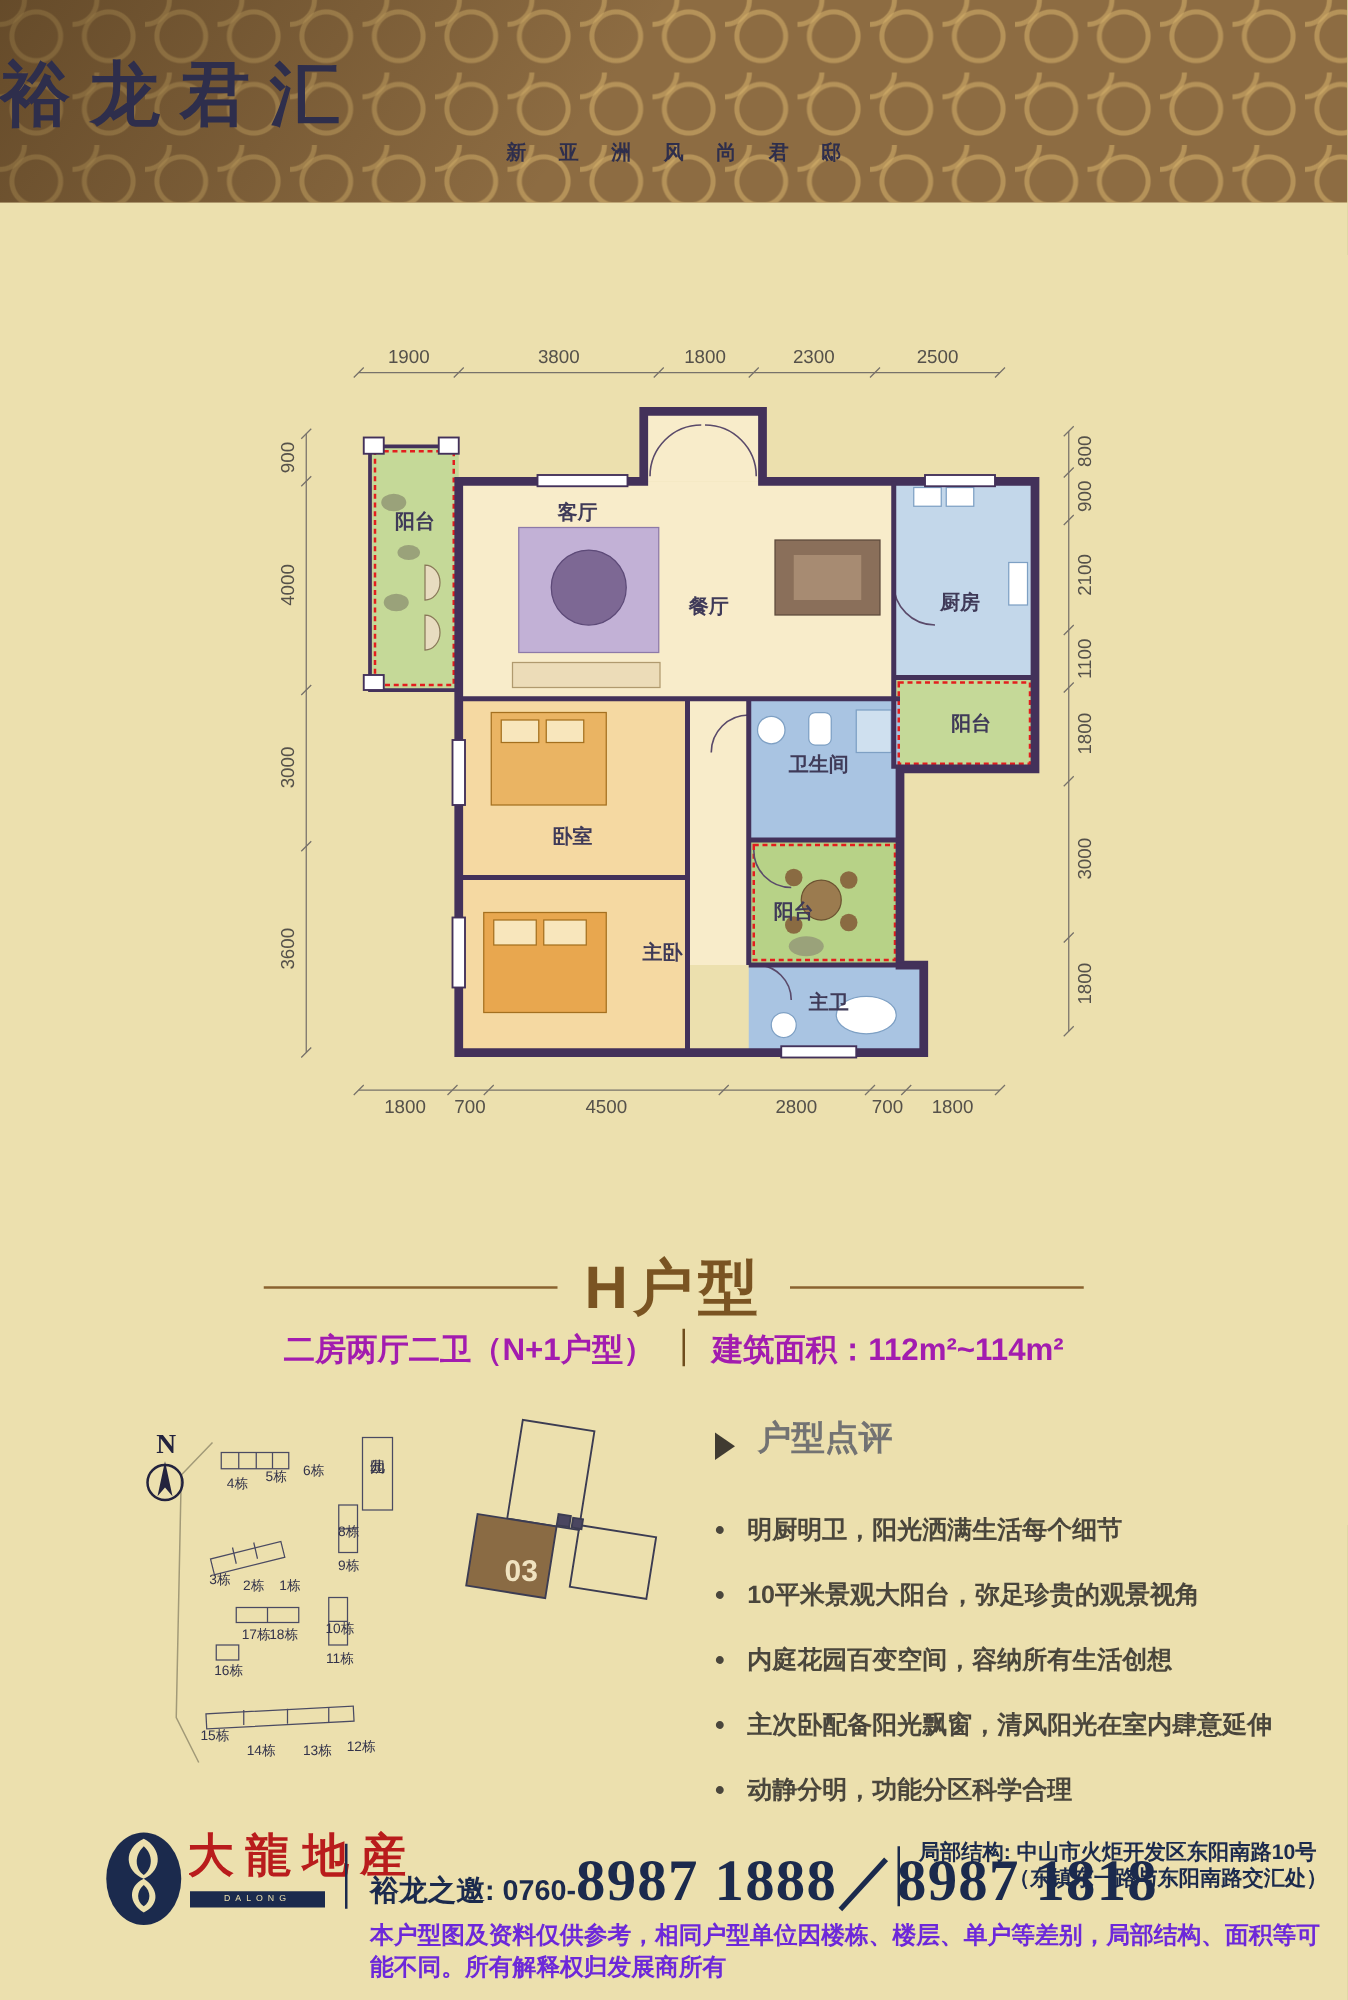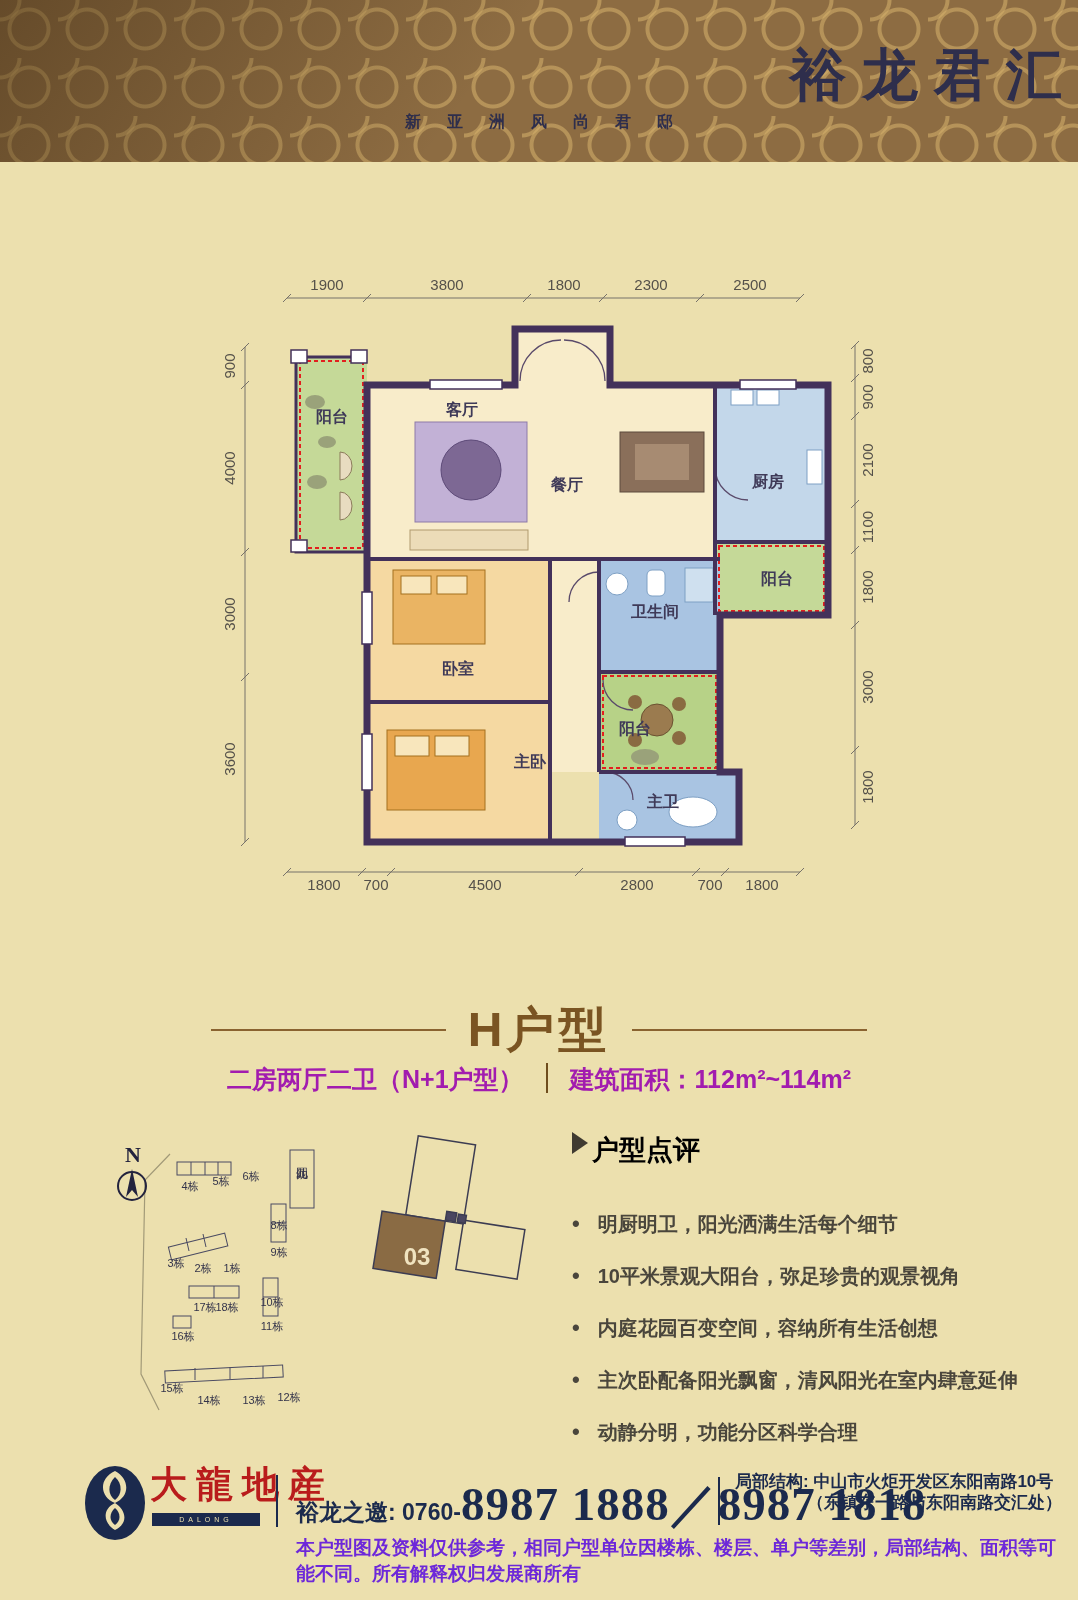--- a/index.html
+++ b/index.html
@@ -5,39 +5,39 @@
   html,body{margin:0;padding:0;background:#d8cf9f;}
   .page{position:relative;width:1078px;height:1600px;margin:0 auto;background:#ece0ae;overflow:hidden;
         font-family:"Liberation Sans",sans-serif;}
   
   .header{position:absolute;left:0;top:0;width:1078px;height:162px;background-color:#8d6c42;
     background-image:
       linear-gradient(125deg, rgba(62,42,18,.5) 0%, rgba(62,42,18,0) 45%),
       radial-gradient(circle at 0px 0px, rgba(0,0,0,0) 17px, rgba(214,178,108,.55) 18px, rgba(214,178,108,.55) 21px, rgba(0,0,0,0) 22px),
       radial-gradient(circle at 29px 29px, rgba(0,0,0,0) 17px, rgba(214,178,108,.55) 18px, rgba(214,178,108,.55) 21px, rgba(0,0,0,0) 22px);
     background-size:100% 100%,58px 58px,58px 58px;}
-  .header-title{position:absolute;left:0;top:38px;width:100%;text-align:right;
+  .header-title{position:absolute;left:0;top:38px;width:100%;text-align:left;
     font-family:"Liberation Serif",serif;font-weight:bold;font-size:56px;letter-spacing:16px;color:#2e2e4c;}
   .header-sub{position:absolute;left:0;top:112px;width:100%;text-align:center;
     font-weight:bold;font-size:16px;letter-spacing:26px;text-indent:26px;color:#2e2e4c;}
   
   .plan{position:absolute;left:215px;top:272px;}
   .dim{font-size:15px;fill:#55514a;}
   .roomlabel{font-size:16px;font-weight:bold;fill:#3f3a58;}
   
   .sec{position:absolute;left:0;top:998px;width:1078px;text-align:center;}
   .sec-row{display:flex;align-items:center;justify-content:center;gap:22px;}
   .sec-line{width:235px;height:2px;background:#8a6330;}
   .sec-title{font-size:48px;font-weight:bold;color:#7a5422;letter-spacing:4px;}
   .spec-row{position:absolute;left:0;top:1058px;width:1078px;display:flex;justify-content:center;
     align-items:baseline;gap:22px;color:#a21caf;font-weight:bold;font-size:25px;}
   .spec-div{display:inline-block;width:2px;height:30px;background:#6f4d1d;transform:translateY(5px);}
   
   .comments{position:absolute;left:572px;top:1132px;width:470px;color:#474236;}
-  .c-head{display:flex;align-items:flex-start;gap:4px;font-size:27px;font-weight:bold;color:#000000;}
+  .c-head{display:flex;align-items:flex-end;gap:18px;font-size:27px;font-weight:bold;color:#737373;}
   .c-tri{width:0;height:0;border-left:16px solid #403b31;border-top:11px solid transparent;border-bottom:11px solid transparent;}
   .c-list{margin-top:30px;}
   .c-item{display:flex;gap:18px;font-size:20px;font-weight:bold;line-height:52px;color:#4a463c;}
   .c-dot{font-size:22px;}
   
   .footer{position:absolute;left:0;top:1455px;width:1078px;height:120px;color:#1b2a4d;}
   .logo-svg{position:absolute;left:82px;top:8px;}
   .logo-cn{position:absolute;left:150px;top:5px;font-family:"Liberation Serif",serif;font-weight:bold;
     font-size:37px;letter-spacing:9px;color:#b91c1c;}
   .logo-bar{position:absolute;left:152px;top:58px;width:108px;height:13px;background:#1b2a4d;color:#ece0ae;

